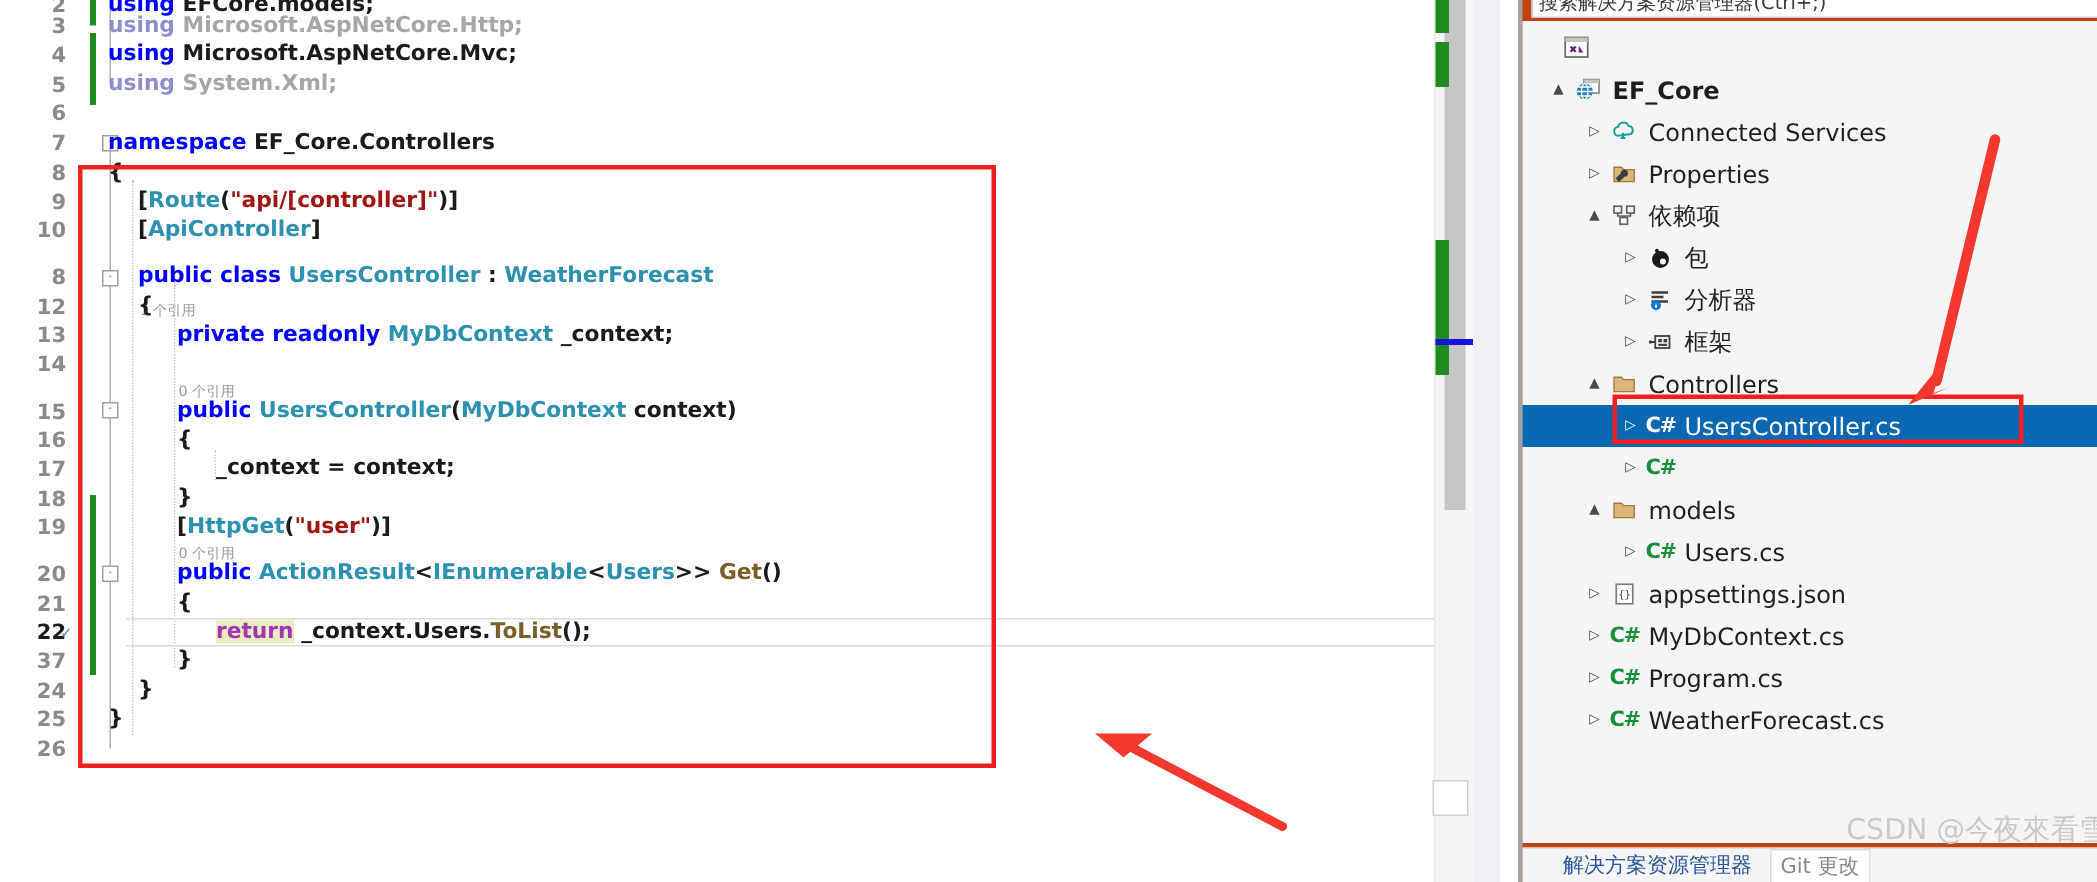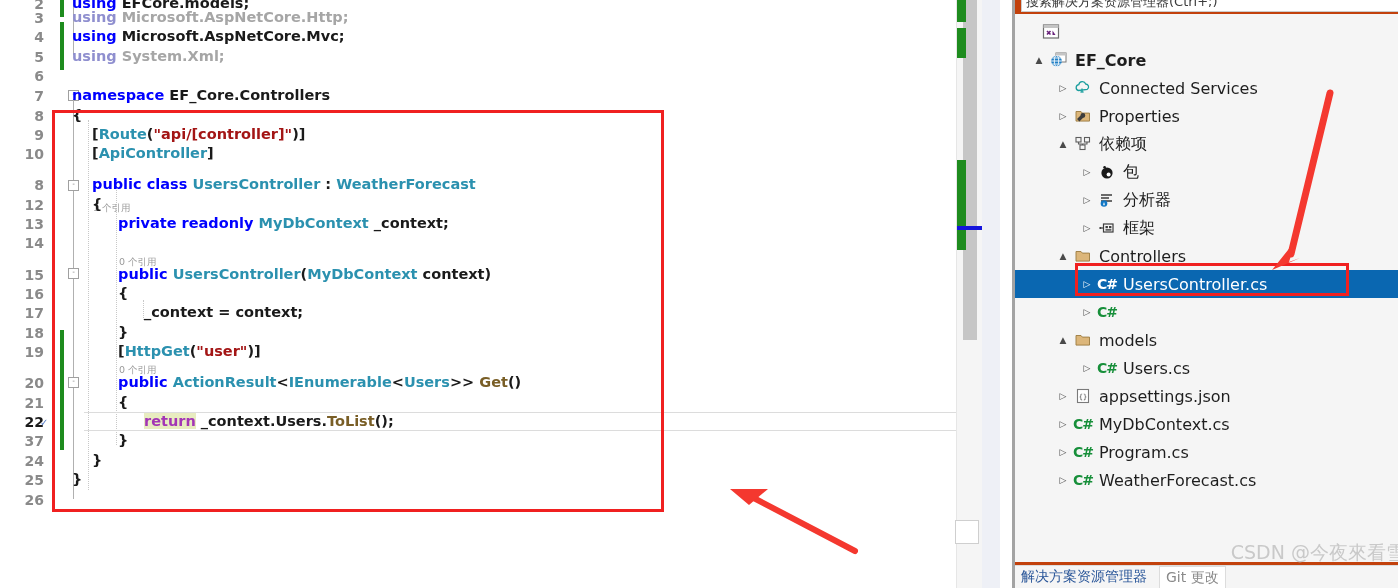--- a/index.html
+++ b/index.html
@@ -152,20 +152,21 @@
     white-space:nowrap;
   }
   .sx-bottom{
     position:absolute;left:0;bottom:0;width:398px;height:22px;
     background:#f5f5f5;border-top:1px solid #dcdcdc;
     display:flex;align-items:flex-start;
   }
   .sx-tab{
     font-size:14px;color:#2a5699;padding:2px 6px;white-space:nowrap;
     font-family:"DejaVu Sans", sans-serif;
+    margin-left:21px;
   }
   .sx-tab.inactive{
     color:#8a8a8a;background:#ffffff;border:1px solid #dcdcdc;
     border-bottom:none;margin-left:6px;
   }
 
   
   .sx-red-box{
     position:absolute;border:3px solid #f02020;box-sizing:border-box;
     pointer-events:none;

